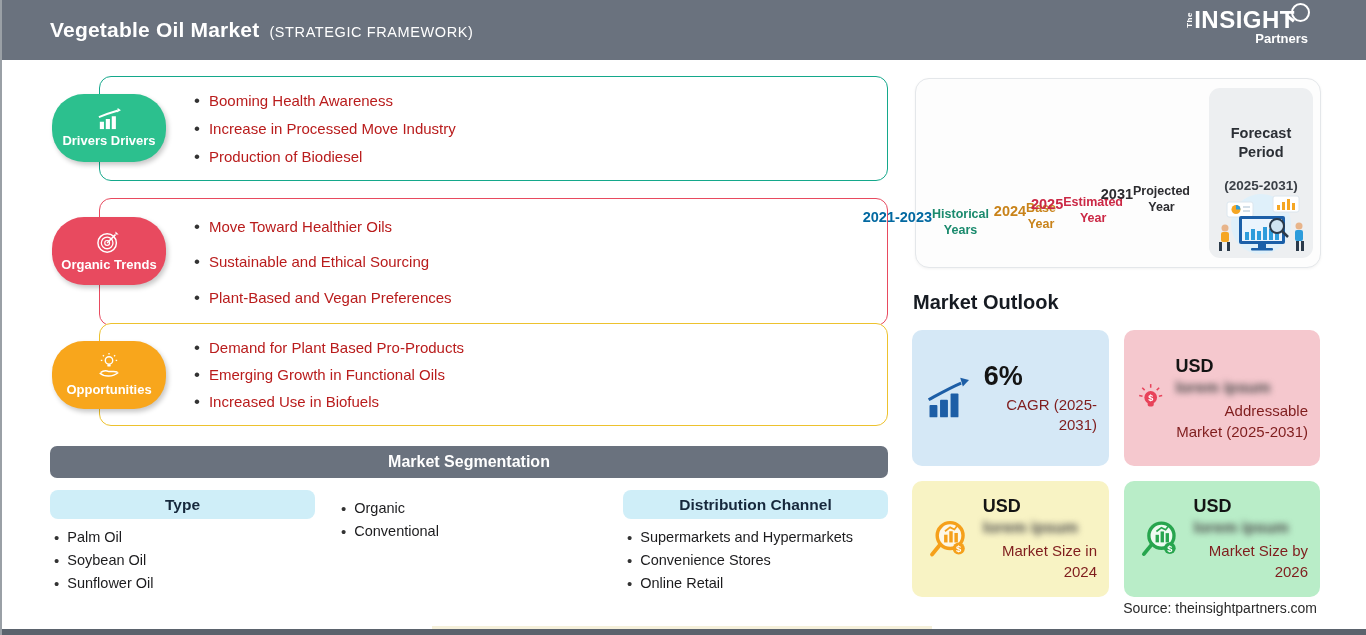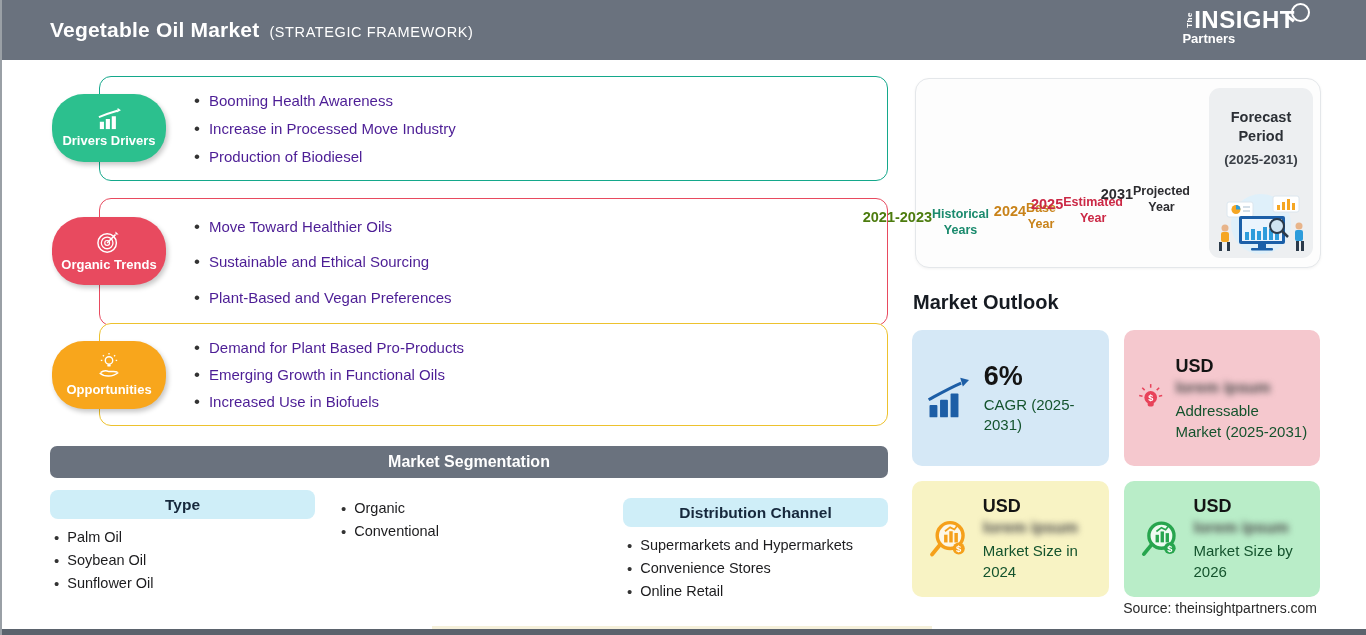--- a/index.html
+++ b/index.html
@@ -11,36 +11,36 @@
   .page{position:absolute;inset:0;border-left:2px solid #9aa0a6;}
 
   
   .header{
     position:absolute;left:0;top:0;right:0;height:60px;background:#6a727e;
     display:flex;align-items:center;color:#fff;
   }
   .header-title{margin-left:48px;display:flex;align-items:baseline;gap:10px;}
   .title-main{font-size:21px;font-weight:bold;letter-spacing:.2px;}
   .title-sub{font-size:14.5px;font-weight:400;letter-spacing:.6px;}
-  .logo{position:absolute;right:56px;top:8px;text-align:left;line-height:1;}
+  .logo{position:absolute;right:56px;top:8px;text-align:right;line-height:1;}
   .logo-row{display:flex;align-items:center;}
   .logo-the{display:inline-block;transform:rotate(-90deg);font-size:8px;font-weight:bold;letter-spacing:.5px;margin-right:-4px;}
   .logo-insight{font-size:24px;font-weight:bold;letter-spacing:.5px;}
   .logo-ring{width:15px;height:15px;border:2.5px solid #fff;border-radius:50%;margin-left:-4px;margin-top:-16px;position:relative;}
   .logo-ring::after{content:"";position:absolute;left:-7px;top:12px;width:9px;height:2.5px;background:#fff;transform:rotate(38deg);}
   .logo-partners{font-size:13px;font-weight:bold;margin-top:0px;margin-right:2px;}
 
   
   .sec-box{
     position:absolute;left:97px;width:789px;border:1.6px solid #888;border-radius:12px;
     box-sizing:border-box;background:#fff;
   }
   .sec-box ul{list-style:none;margin:0;padding:10px 10px 10px 94px;height:100%;box-sizing:border-box;
     display:flex;flex-direction:column;justify-content:space-around;}
-  .sec-box li{font-size:15px;color:#4c1d95;display:flex;align-items:center;}
+  .sec-box li{font-size:15px;color:#b91c1c;display:flex;align-items:center;}
   .sec-box li::before{content:"•";color:#333;font-size:17px;margin-right:9px;line-height:1;}
   .badge{
     position:absolute;left:50px;width:114px;height:68px;border-radius:32px;z-index:3;
     display:flex;flex-direction:column;align-items:center;justify-content:center;gap:3px;
     color:#fff;font-weight:bold;font-size:13px;box-shadow:2px 3px 5px rgba(0,0,0,.22);
   }
   .badge svg{display:block;}
 
   
   .seg-bar{
@@ -63,36 +63,36 @@
   .bar-col{width:56px;display:flex;flex-direction:row;align-items:center;justify-content:flex-end;}
   .bar-year{font-size:14.5px;font-weight:bold;margin-bottom:5px;white-space:nowrap;}
   .bar{width:56px;border-radius:9px;overflow:hidden;display:flex;flex-direction:column;}
   .bar-stripes{height:24px;flex:none;}
   .bar-solid{flex:1;display:flex;align-items:center;justify-content:center;}
   .bar-label{font-size:12.5px;font-weight:bold;text-align:center;line-height:1.3;margin-top:7px;height:33px;}
   .forecast-panel{
     position:absolute;right:7px;top:9px;bottom:9px;width:104px;background:#edeff1;border-radius:11px;
     text-align:center;box-sizing:border-box;padding-top:20px;
   }
-  .forecast-line1{font-size:14.5px;font-weight:bold;color:#2b2f35;line-height:1.3;width:76px;margin:0 auto;}
+  .forecast-line1{font-size:14.5px;font-weight:bold;color:#2b2f35;line-height:1.3;width:76px;margin:16px auto;}
   .forecast-line2{font-size:13.5px;font-weight:bold;color:#3a3f46;margin-top:6px;}
   .forecast-illustration{position:absolute;left:4px;right:4px;bottom:4px;}
 
   
   .outlook-title{position:absolute;left:911px;top:291px;font-size:20px;font-weight:bold;color:#161b22;}
   .card{position:absolute;border-radius:10px;box-sizing:border-box;display:flex;align-items:center;padding:0 12px 0 14px;gap:12px;}
   .card-1{left:910px;top:330px;width:197px;height:136px;}
   .card-2{left:1122px;top:330px;width:196px;height:136px;}
   .card-3{left:910px;top:481px;width:197px;height:116px;}
   .card-4{left:1122px;top:481px;width:196px;height:116px;}
   .card-text{display:flex;flex-direction:column;}
   .card-value{font-size:18px;font-weight:bold;color:#141414;}
   .card-1 .card-value{font-size:27px;}
   .card-blur{font-size:16px;font-weight:bold;color:#4c4c4c;filter:blur(3px);white-space:nowrap;margin:2px 0;}
-  .card-label{font-size:15px;color:#14532d;line-height:1.35;margin-top:2px;}
+  .card-label{font-size:15px;color:#7f1d1d;line-height:1.35;margin-top:2px;text-align:right;}
   .card-1 .card-label{margin-top:3px;}
   .card-2 .card-text{padding-top:2px;}
 
   .source{position:absolute;right:49px;top:600px;font-size:14px;color:#2b2b2b;}
 
   
   .footer-cream{position:absolute;left:430px;width:500px;bottom:6px;height:3px;background:#f5f0da;}
   .footer-bar{position:absolute;left:0;right:0;bottom:0;height:6px;background:#5b636d;}
 </style>
 </head>
@@ -184,34 +184,34 @@
       <li>Soybean Oil</li>
       <li>Sunflower Oil</li>
     </ul>
   </div>
   <div class="seg-col" style="left:335px;">
     <ul>
       <li>Organic</li>
       <li>Conventional</li>
     </ul>
   </div>
-  <div class="seg-col" style="left:621px;margin-top:8px;">
+  <div class="seg-col" style="left:621px;">
     <div class="seg-pill">Distribution Channel</div>
     <ul>
       <li>Supermarkets and Hypermarkets</li>
       <li>Convenience Stores</li>
       <li>Online Retail</li>
     </ul>
   </div>
 
   <div class="tl-box">
     <div class="bars">
 
       <div class="bar-col">
-        <div class="bar-year" style="color: #4d7c0f;">2021-2023</div>
+        <div class="bar-year" style="color: #0369a1;">2021-2023</div>
         <div class="bar" style="height: 80px;">
           <div class="bar-stripes" style="background: repeating-linear-gradient(90deg, rgb(47, 195, 154) 0px, rgb(47, 195, 154) 3px, rgb(255, 255, 255) 3px, rgb(255, 255, 255) 7px);"></div>
           <div class="bar-solid" style="background: rgb(47, 195, 154); color: rgb(14, 138, 104);">
             <svg width="28" height="28" viewBox="0 0 28 28">
               <circle cx="15" cy="14" r="8.5" stroke="currentColor" stroke-width="1.7" fill="none"></circle>
               <path d="M15 9.5 V14 L18.5 16" stroke="currentColor" stroke-width="1.7" fill="none"></path>
               <path d="M6.5 9 A9.5 9.5 0 0 1 10 5.5" stroke="currentColor" stroke-width="1.7" fill="none"></path>
               <path d="M5.2 11.5 L6.5 8.2 L9.5 10 Z" fill="currentColor"></path>
               <line x1="2" y1="14" x2="5" y2="14" stroke="currentColor" stroke-width="1.5"></line>
               <line x1="3" y1="18" x2="6" y2="18" stroke="currentColor" stroke-width="1.5"></line>

